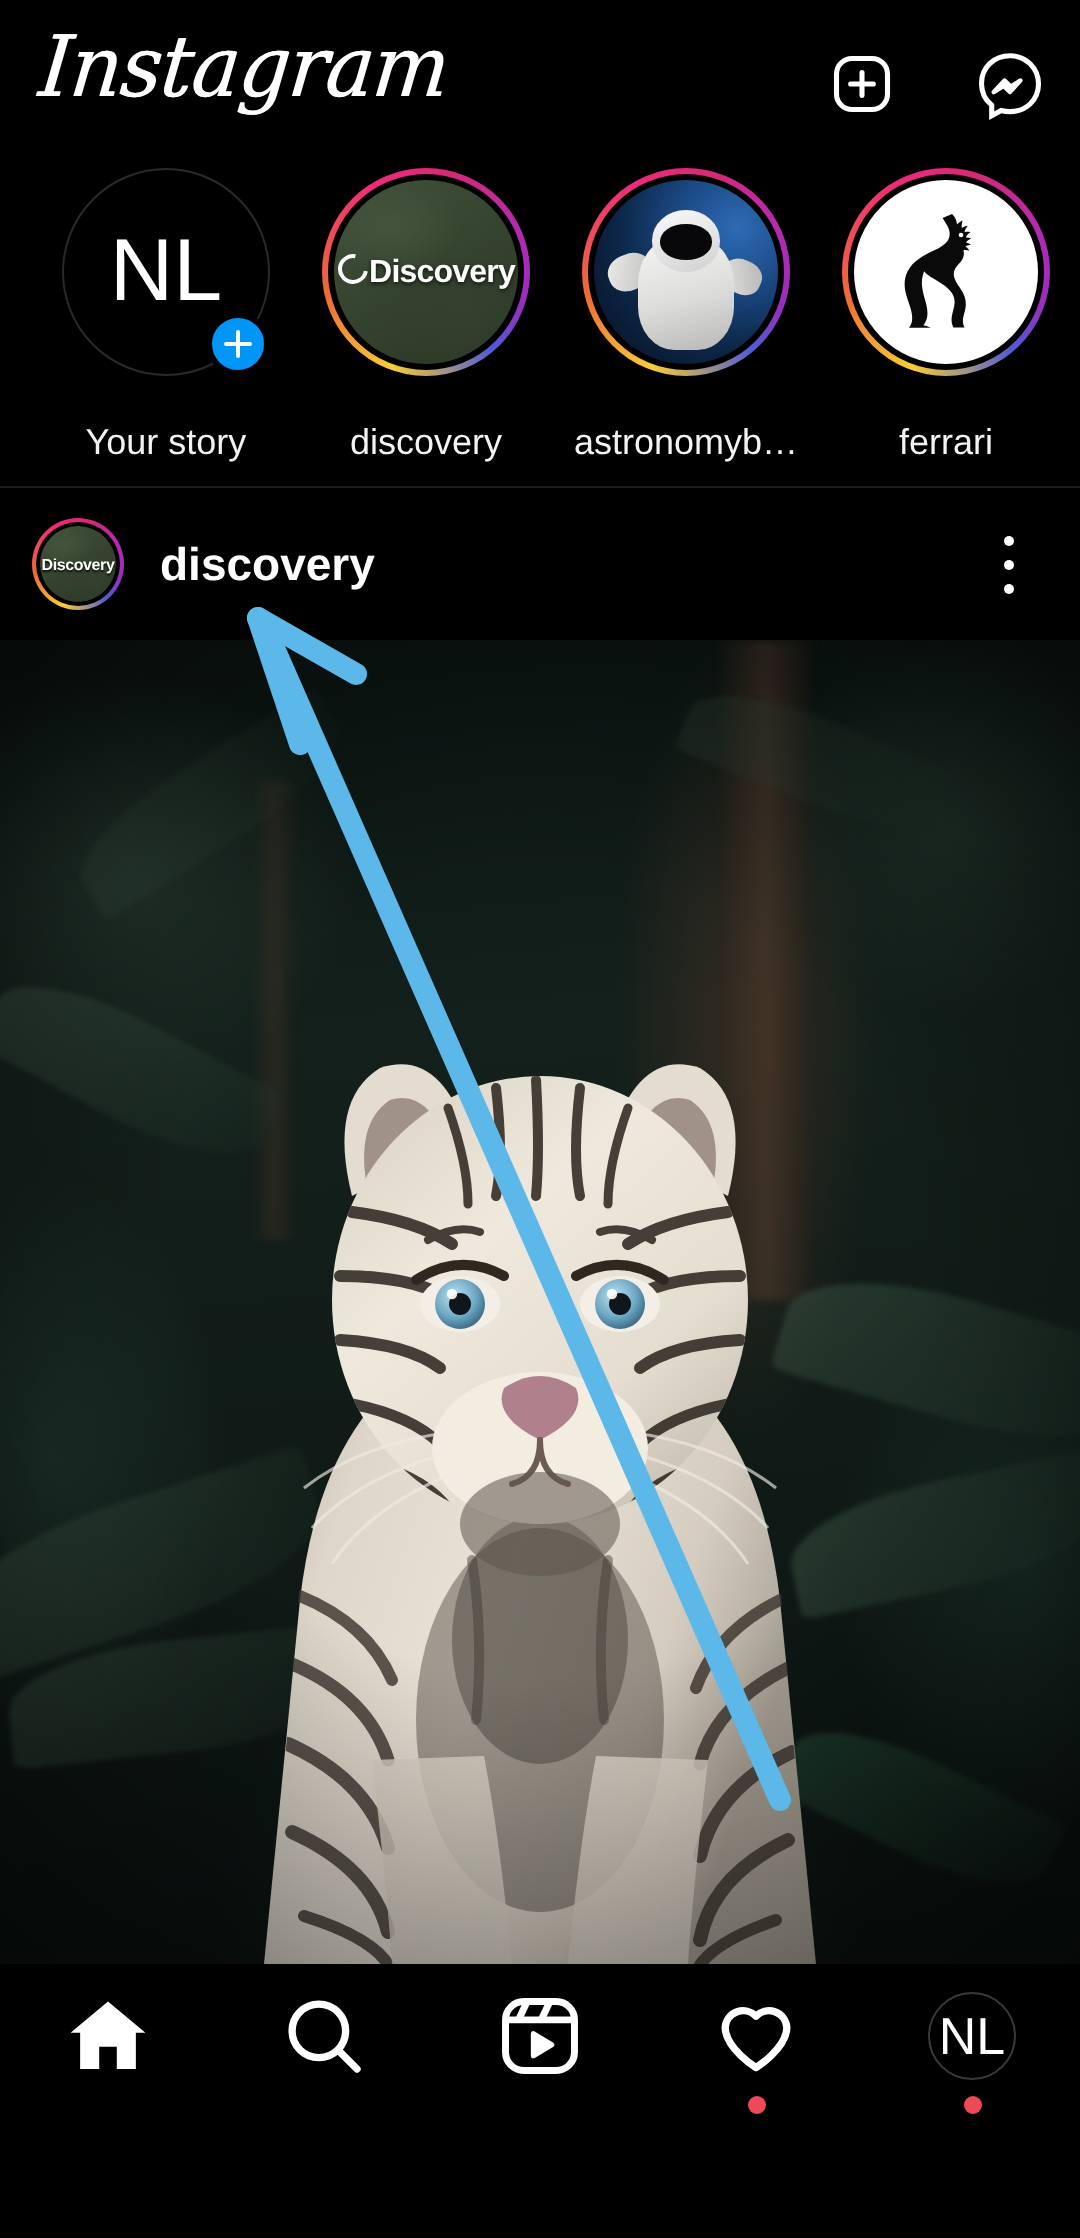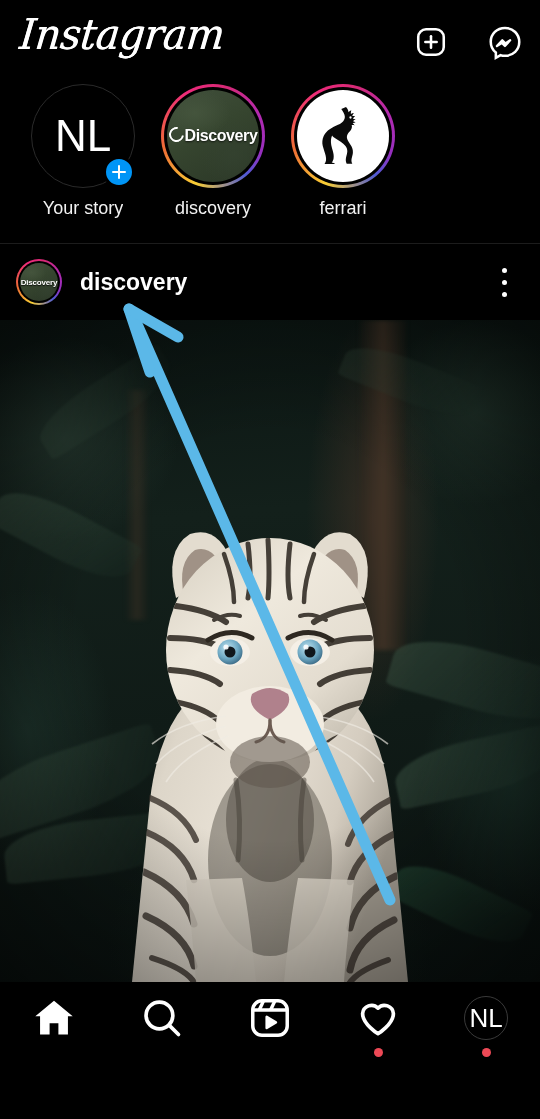--- a/index.html
+++ b/index.html
@@ -197,21 +197,21 @@
     background:#fff; border-radius:2px;
   }
   .plus-badge::after {
     content:"";
     position:absolute;
     width:2.6px; height:14px;
     background:#fff; border-radius:2px;
   }
 
   .story-label {
-    margin-top:10px;
+    margin-top:23px;
     font-size:18px;
     color:#f2f2f2;
     max-width:122px;
     white-space:nowrap;
     overflow:hidden;
     text-overflow:ellipsis;
     text-align:center;
   }
 
   .stories-divider {
@@ -400,20 +400,34 @@
       <div class="ring">
         <div class="ring-inner">
           <div class="avatar av-discovery">
             <span class="dlogo">Discovery</span>
           </div>
         </div>
       </div>
       <div class="story-label">discovery</div>
     </div>
 
+    <div class="story">
+      <div class="ring">
+        <div class="ring-inner">
+          <div class="avatar av-astro">
+            <span class="arm-l"></span>
+            <span class="arm-r"></span>
+            <span class="suit-body"></span>
+            <span class="helmet"></span>
+            <span class="visor"></span>
+          </div>
+        </div>
+      </div>
+      <div class="story-label">astronomyb…</div>
+    </div>
 
     <div class="story">
       <div class="ring">
         <div class="ring-inner">
           <div class="avatar av-ferrari">
             <svg width="60" height="64" viewBox="0 0 60 64">
               <path fill="#0a0a0a" d="M33 3c1.6 1.4 2.3 3.3 2.5 5.2.8-.9 1.7-1.6 2.8-2-.4 1.3-.6 2.5-.4 3.8.9-.6 1.9-1 3-1.1-.8 1-1.4 2-1.7 3.2 1-.3 2-.3 3 0-1 .7-1.8 1.5-2.3 2.6 1 0 1.9.2 2.8.6-1.1.4-2 1-2.7 1.9 1 .2 1.9.6 2.6 1.3-1.1 0-2.1.2-3 .8.9.5 1.6 1.2 2.1 2.1-1-.4-2-.5-3-.3.5 1.8.2 3.5-.8 5-1 1.5-2.4 2.6-3.3 4.2-.9 1.6-.9 3.3-.3 5 .8 2.2 2.3 4 3.5 6 1.3 2.1 2.2 4.4 2.1 6.9 0 2.3-.9 4.4-1.3 6.6-.3 1.7-.2 3.4.7 4.9l-5.6 0c-1-1.9-1.1-4-.7-6 .4-2.1 1.2-4.1 1.3-6.3.1-2-.6-3.9-1.8-5.5-1.3-1.7-3-3-4.8-4.2-2.3-1.5-4.8-2.7-7-4.4-.6-.5-1.2-1-1.6-1.7-1 2.3-1.3 4.8-1.1 7.3.2 2.6 1 5.1 1.7 7.6.7 2.5 1.3 5.1.9 7.7-.2 1.6-.9 3.1-1.9 4.4 1.3.2 2.5.6 3.6 1.3l-10.8 0c.8-1 1.3-2.2 1.5-3.5.3-2.2-.2-4.4-.8-6.5-.8-2.7-1.9-5.3-2.5-8.1-.7-3.3-.5-6.8 1-9.9 1.3-2.8 3.5-5 6-6.7 2.6-1.8 5.5-3 8.3-4.4 1.8-.9 3.6-1.9 5-3.4 1.3-1.4 2-3.2 1.8-5.1-.1-1.3-.6-2.5-1.2-3.6-.7-1.3-1.6-2.4-2.3-3.7z"></path>
               <circle cx="37.5" cy="13.5" r="1.15" fill="#fff"></circle>
             </svg>
           </div>

